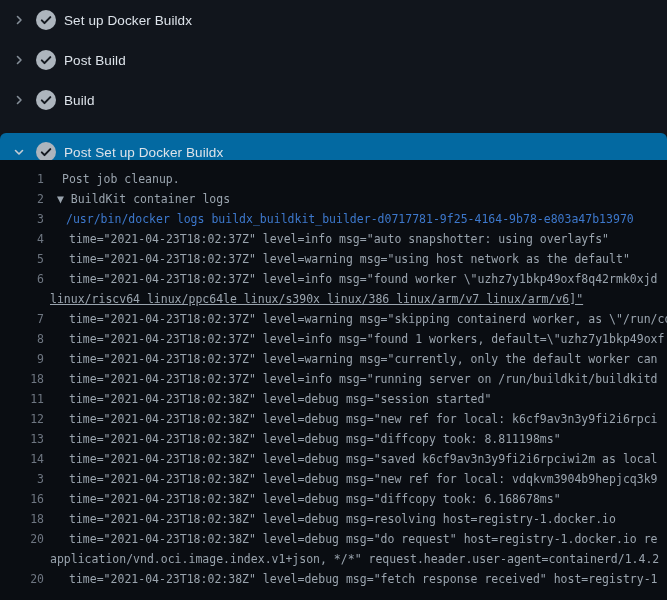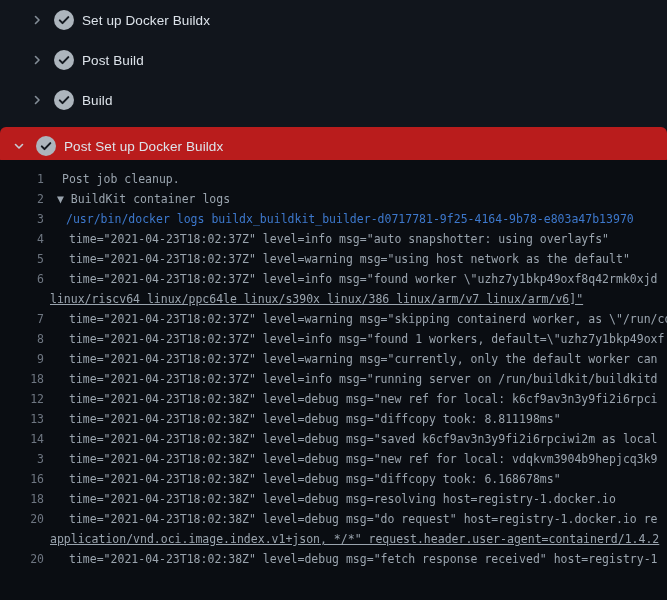--- a/index.html
+++ b/index.html
@@ -4,24 +4,24 @@
 <style>
   html,body { margin:0; padding:0; }
   body {
     width:667px; height:600px; overflow:hidden; position:relative;
     background:#11151c;
     font-family:"Liberation Sans", sans-serif;
   }
   .steps { position:absolute; top:0; left:0; width:667px; }
   .step-row {
     display:flex; align-items:center; height:40px; box-sizing:border-box;
-    padding-left:12px; cursor:pointer;margin-left:18px;
+    padding-left:12px; cursor:pointer;
   }
   .step-row.expanded {
-    height:38px; margin:7px 0; background:#b91c1c; border-radius:6px;
+    height:38px; margin:13px 0; background:#0369a1; border-radius:6px;
   }
   .chev { width:14px; height:12px; flex:0 0 14px; margin-right:10px;
     display:flex; align-items:center; justify-content:center; }
   .status { width:20px; height:20px; flex:0 0 20px; margin-right:8px; }
   .step-title { color:#dde3ea; font-size:13.5px; letter-spacing:0.1px; }
 
   .log {
     position:absolute; top:160px; left:0; width:667px; height:440px;
     box-sizing:border-box; padding-top:9px;
     background:#0a0d12;
@@ -111,23 +111,24 @@
       <div class="log-row"><span class="ln">2</span><span class="code" style="text-indent: 7px;"><span class="marker">▼ </span>BuildKit container logs</span></div>
       <div class="log-row"><span class="ln">3</span><span class="code command" style="text-indent: 16px;">/usr/bin/docker logs buildx_buildkit_builder-d0717781-9f25-4164-9b78-e803a47b13970</span></div>
       <div class="log-row"><span class="ln">4</span><span class="code" style="text-indent: 19px;">time="2021-04-23T18:02:37Z" level=info msg="auto snapshotter: using overlayfs"</span></div>
       <div class="log-row"><span class="ln">5</span><span class="code" style="text-indent: 19px;">time="2021-04-23T18:02:37Z" level=warning msg="using host network as the default"</span></div>
       <div class="log-row"><span class="ln">6</span><span class="code" style="text-indent: 19px;">time="2021-04-23T18:02:37Z" level=info msg="found worker \"uzhz7y1bkp49oxf8q42rmk0xjd</span></div>
       <div class="log-row"><span class="ln"></span><span class="code" style="text-indent: 0px; text-decoration: underline;">linux/riscv64 linux/ppc64le linux/s390x linux/386 linux/arm/v7 linux/arm/v6]"</span></div>
       <div class="log-row"><span class="ln">7</span><span class="code" style="text-indent: 19px;">time="2021-04-23T18:02:37Z" level=warning msg="skipping containerd worker, as \"/run/co</span></div>
       <div class="log-row"><span class="ln">8</span><span class="code" style="text-indent: 19px;">time="2021-04-23T18:02:37Z" level=info msg="found 1 workers, default=\"uzhz7y1bkp49oxf</span></div>
       <div class="log-row"><span class="ln">9</span><span class="code" style="text-indent: 19px;">time="2021-04-23T18:02:37Z" level=warning msg="currently, only the default worker can</span></div>
       <div class="log-row"><span class="ln">18</span><span class="code" style="text-indent: 19px;">time="2021-04-23T18:02:37Z" level=info msg="running server on /run/buildkit/buildkitd</span></div>
+      <div class="log-row"><span class="ln">11</span><span class="code" style="text-indent: 19px;">time="2021-04-23T18:02:38Z" level=debug msg="session started"</span></div>
       <div class="log-row"><span class="ln">12</span><span class="code" style="text-indent: 19px;">time="2021-04-23T18:02:38Z" level=debug msg="new ref for local: k6cf9av3n3y9fi2i6rpci</span></div>
       <div class="log-row"><span class="ln">13</span><span class="code" style="text-indent: 19px;">time="2021-04-23T18:02:38Z" level=debug msg="diffcopy took: 8.811198ms"</span></div>
       <div class="log-row"><span class="ln">14</span><span class="code" style="text-indent: 19px;">time="2021-04-23T18:02:38Z" level=debug msg="saved k6cf9av3n3y9fi2i6rpciwi2m as local</span></div>
       <div class="log-row"><span class="ln">3</span><span class="code" style="text-indent: 19px;">time="2021-04-23T18:02:38Z" level=debug msg="new ref for local: vdqkvm3904b9hepjcq3k9</span></div>
       <div class="log-row"><span class="ln">16</span><span class="code" style="text-indent: 19px;">time="2021-04-23T18:02:38Z" level=debug msg="diffcopy took: 6.168678ms"</span></div>
       <div class="log-row"><span class="ln">18</span><span class="code" style="text-indent: 19px;">time="2021-04-23T18:02:38Z" level=debug msg=resolving host=registry-1.docker.io</span></div>
       <div class="log-row"><span class="ln">20</span><span class="code" style="text-indent: 19px;">time="2021-04-23T18:02:38Z" level=debug msg="do request" host=registry-1.docker.io re</span></div>
-      <div class="log-row"><span class="ln"></span><span class="code" style="text-indent: 0px; text-decoration: underline;">application/vnd.oci.image.index.v1+json, */*" request.header.user-agent=containerd/1.4.2</span></div>
+      <div class="log-row"><span class="ln"></span><span class="code" style="text-indent: 0px;">application/vnd.oci.image.index.v1+json, */*" request.header.user-agent=containerd/1.4.2</span></div>
       <div class="log-row"><span class="ln">20</span><span class="code" style="text-indent: 19px;">time="2021-04-23T18:02:38Z" level=debug msg="fetch response received" host=registry-1</span></div>
     </div>
 </div>
 
 </body></html>

